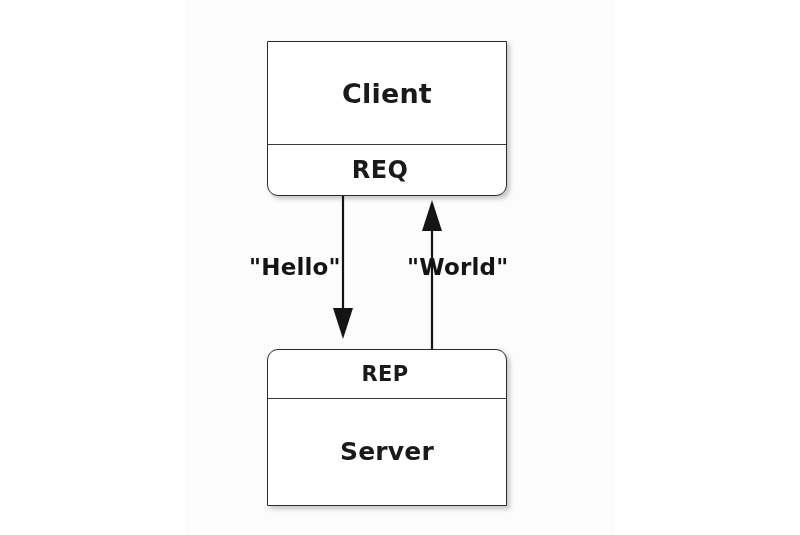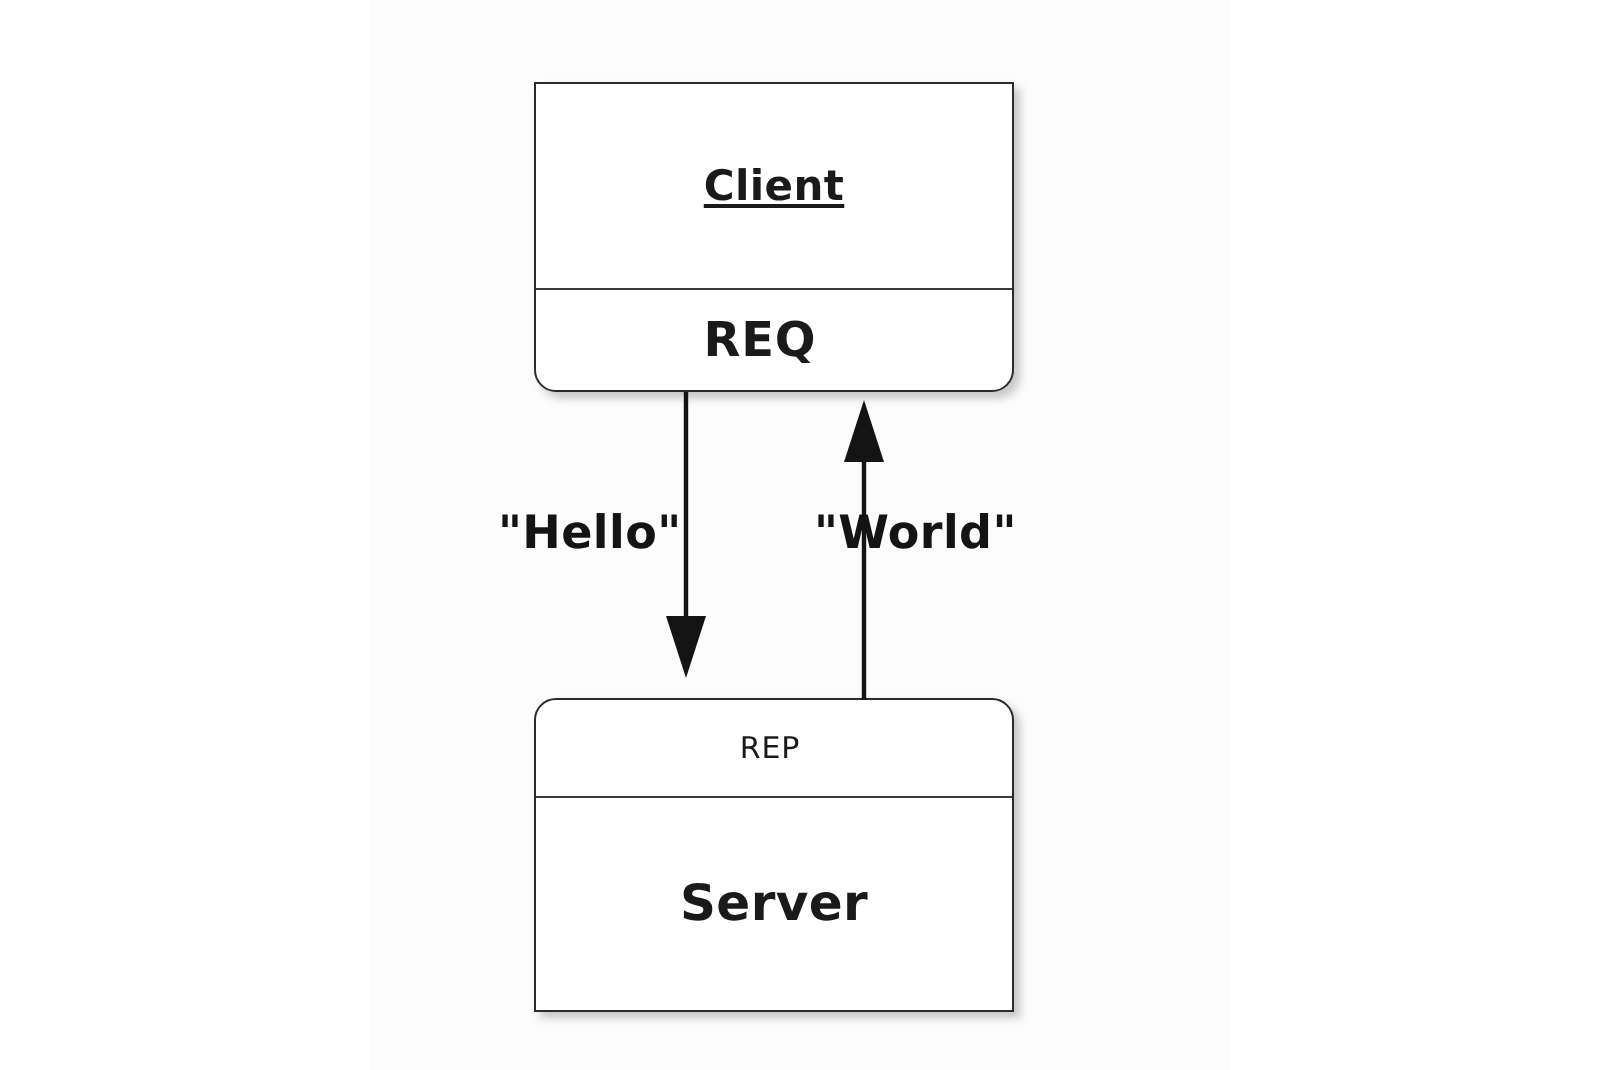--- a/index.html
+++ b/index.html
@@ -56,39 +56,38 @@
   .cell {
     display: flex;
     align-items: center;
     justify-content: center;
     box-sizing: border-box;
     color: #1a1a1a;
   }
   
   .client .cell-main {
     height: 102px;
-    font-size: 21px;
+    font-size: 27px;
     font-weight: bold;
     letter-spacing: 0.2px;
-    text-decoration: underline;
   }
   .client .cell-sock {
     height: 51px;
     border-top: 1.6px solid #3a3a3a;
     font-size: 24px;
     font-weight: bold;
     letter-spacing: 0.4px;
     padding-right: 14px;
   }
   
   .server .cell-sock {
     height: 49px;
     border-bottom: 1.6px solid #3a3a3a;
-    font-size: 15px;
-    font-weight: normal;
+    font-size: 21px;
+    font-weight: bold;
     letter-spacing: 0.4px;
     padding-right: 4px;
   }
   .server .cell-main {
     height: 105px;
     font-size: 25px;
     font-weight: bold;
     letter-spacing: 0.2px;
     text-align: center;
   }

